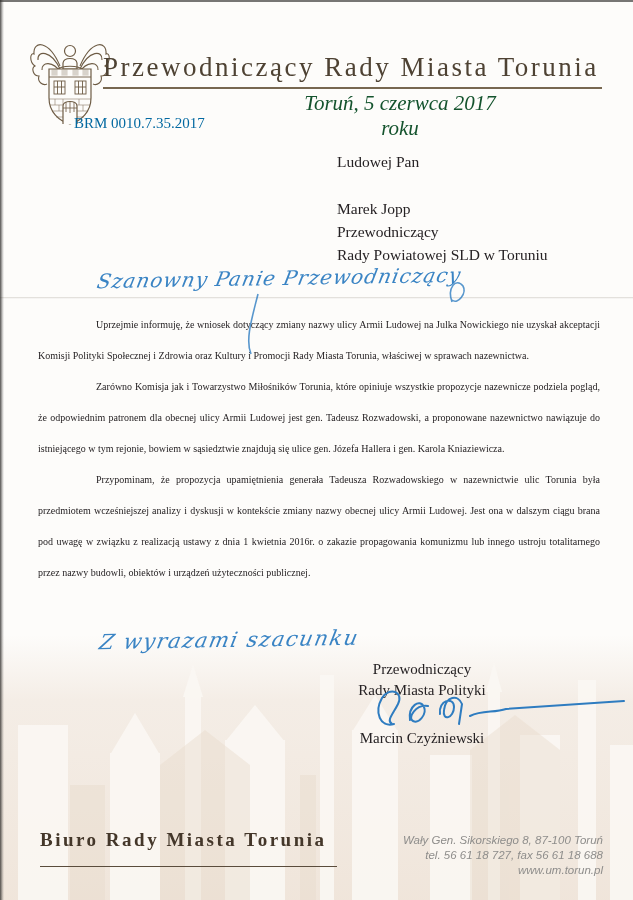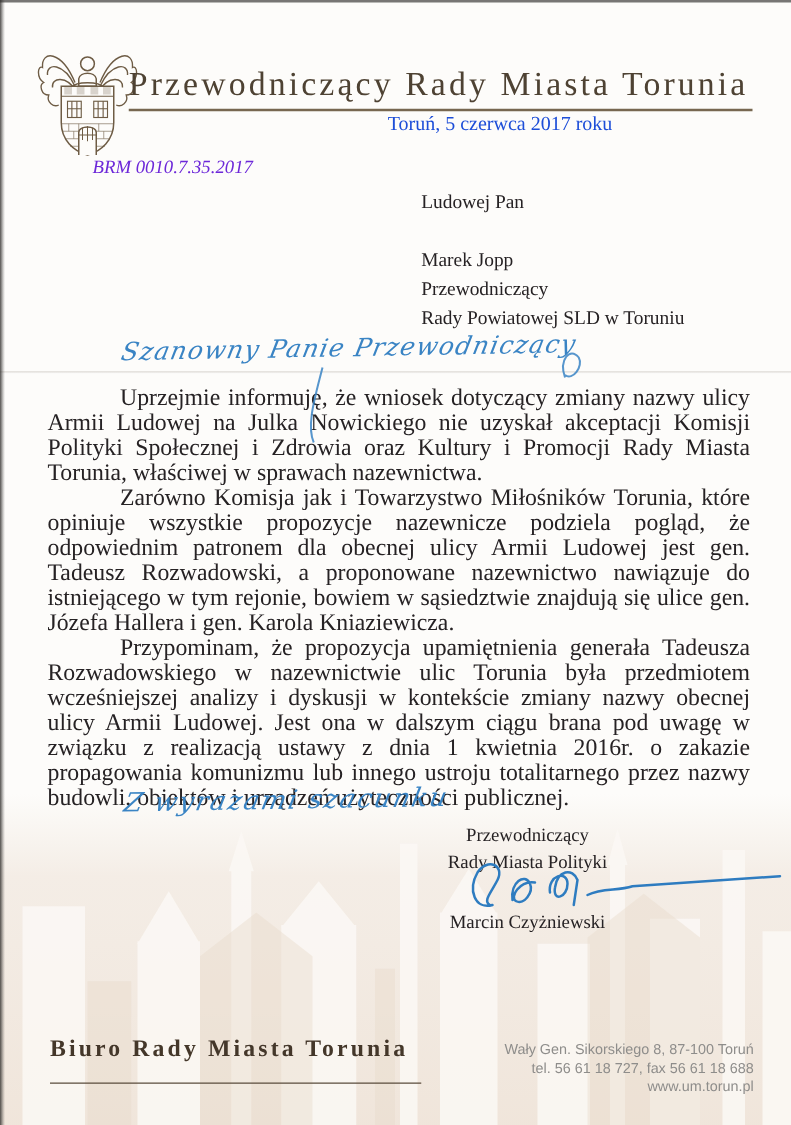--- a/index.html
+++ b/index.html
@@ -23,55 +23,55 @@
   .watermark{position:absolute;left:0;top:635px;width:633px;height:265px;z-index:1;pointer-events:none;}
   
   .crest{position:absolute;left:27px;top:36px;width:86px;height:92px;z-index:10;}
   .doc-title{
     position:absolute;left:103px;top:52px;width:505px;z-index:10;
     font-size:27px;letter-spacing:2.5px;font-weight:normal;margin:0;
     color:#4e4233;white-space:nowrap;font-family:Liberation Serif, serif;
   }
   .title-rule{position:absolute;left:103px;top:87px;width:499px;height:2px;background:#776750;z-index:10;}
   .doc-date{position:absolute;left:290px;top:91px;width:220px;text-align:center;
-    font-size:16px;color:#1d4ed8;z-index:10;}
-  .doc-ref{position:absolute;left:74px;top:126px;font-size:15px;color:#6d28d9;z-index:10;font-style:italic;}
+    font-size:21px;color:#14532d;z-index:10;font-style:italic;}
+  .doc-ref{position:absolute;left:74px;top:115px;font-size:15px;color:#0369a1;z-index:10;}
   
   .recipient{position:absolute;left:337px;top:150px;z-index:10;font-size:15.5px;line-height:23px;}
   .recipient .salutation{margin-bottom:24px;}
   
   .hand{
     position:absolute;z-index:12;
     font-family:"DejaVu Serif", serif;font-style:italic;
     color:#3a84c4;transform:skewX(-12deg) rotate(-1deg);
     white-space:nowrap;
   }
   .hand-greeting{left:98px;top:266px;font-size:20px;letter-spacing:1px;}
   .hand-closing{left:100px;top:628px;font-size:21px;letter-spacing:1.5px;}
   .ink-overlay{position:absolute;left:0;top:0;width:633px;height:900px;z-index:11;pointer-events:none;}
   
   .body-text{
     position:absolute;left:38px;top:309px;width:562px;z-index:10;
-    font-size:19px;line-height:20px;text-align:justify;
+    font-size:10px;line-height:31px;text-align:justify;
   }
   .body-text p{margin:0;text-indent:58px;}
   
   .sign-block{position:absolute;left:341px;top:659px;width:162px;text-align:center;
     font-size:15px;line-height:21px;z-index:10;}
   .sign-name{margin-top:27px;}
   .signature-svg{position:absolute;left:372px;top:688px;width:258px;height:48px;z-index:12;}
   
   .footer-office{
     position:absolute;left:40px;top:829px;z-index:10;margin:0;
     font-size:19px;font-weight:bold;letter-spacing:2.5px;color:#44372a;
     border-bottom:1.5px solid #5a4c3c;padding-bottom:15px;padding-right:10px;
   }
   .footer-address{
     position:absolute;right:30px;top:833px;width:280px;text-align:right;z-index:10;
-    font-family:"Liberation Sans", sans-serif;font-size:11.5px;line-height:15px;color:#8e8d8b;
+    font-family:"Liberation Sans", sans-serif;font-size:11.5px;line-height:15px;color:#8e8d8b;font-style:italic;
   }
 </style>
 </head>
 <body>
 
 <div class="page">
 
   <svg class="watermark" viewBox="0 0 633 265" preserveAspectRatio="none" aria-hidden="true">
     <defs>
       <linearGradient id="wmfade" x1="0" y1="0" x2="0" y2="1">

